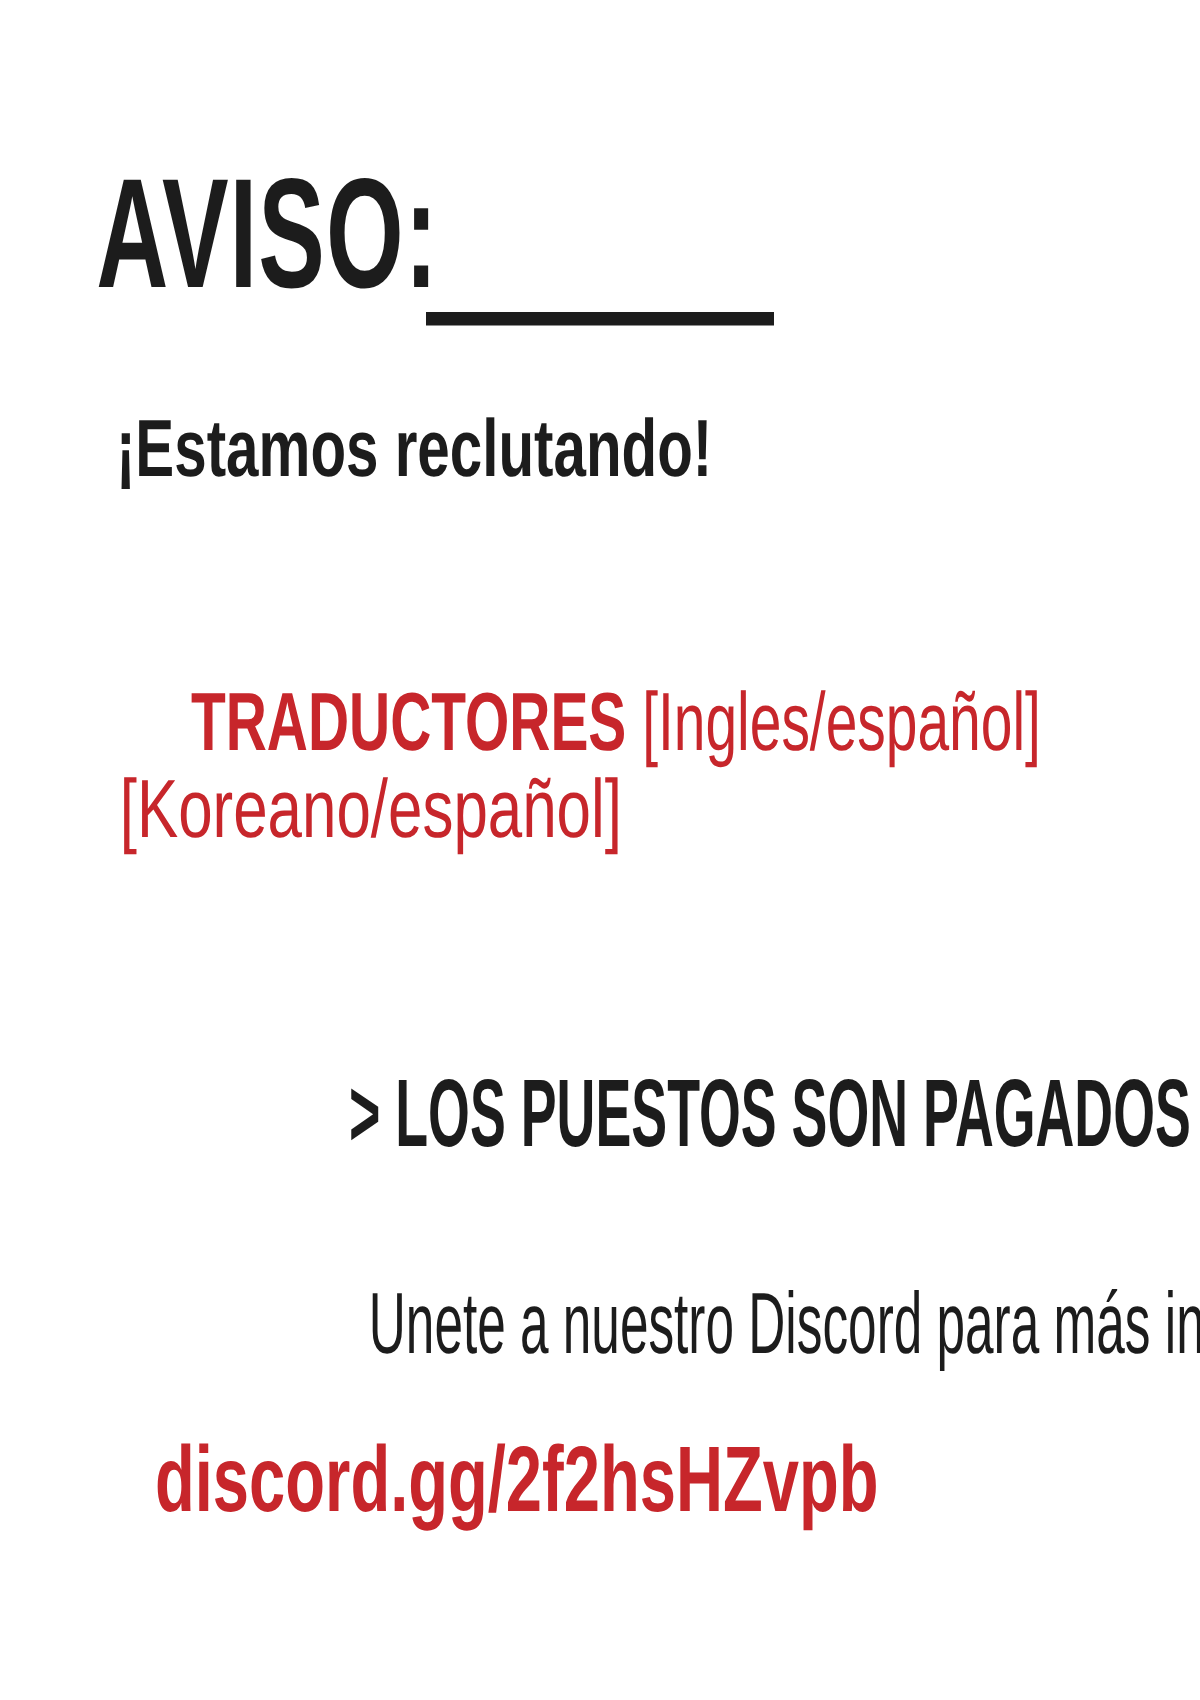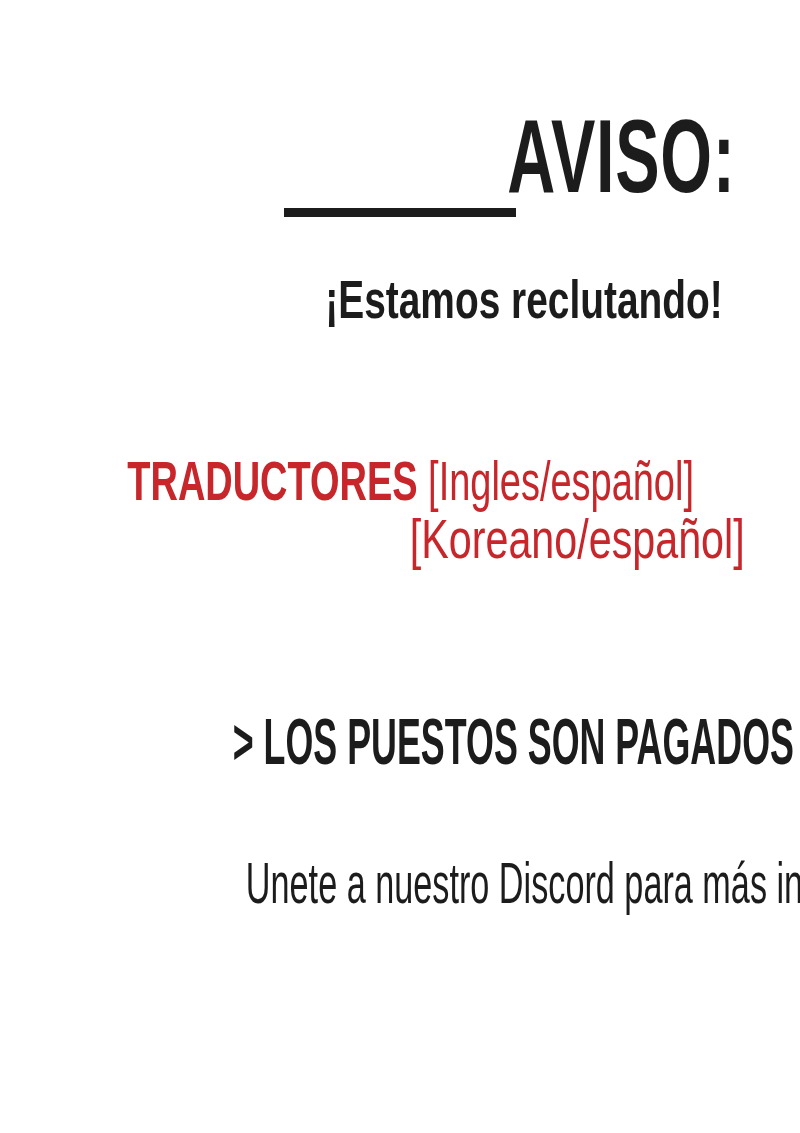--- a/index.html
+++ b/index.html
@@ -10,21 +10,21 @@
     height: 1133px;
     margin: 0 auto;
     background: #ffffff;
     overflow: hidden;
     font-family: "Liberation Sans", sans-serif;
   }
   .line {
     position: absolute;
     left: 0;
     width: 100%;
-    text-align: right;
+    text-align: left;
     line-height: 1;
     white-space: nowrap;
     color: #1c1c1c;
   }
   .cond {
     display: inline-block;
     white-space: nowrap;
     transform-origin: 50% 50%;
   }
   .title-line {
@@ -109,14 +109,17 @@
   </div>
 
   <div class="line paid-line">
     <span class="cond">&gt; LOS PUESTOS SON PAGADOS &lt;</span>
   </div>
 
   <div class="line cta-line">
     <span class="cond">Unete a nuestro Discord para más información</span>
   </div>
 
+  <div class="line discord-line">
+    <span class="cond">discord.gg/2f2hsHZvpb</span>
+  </div>
 
 </div>
 
 </body></html>

